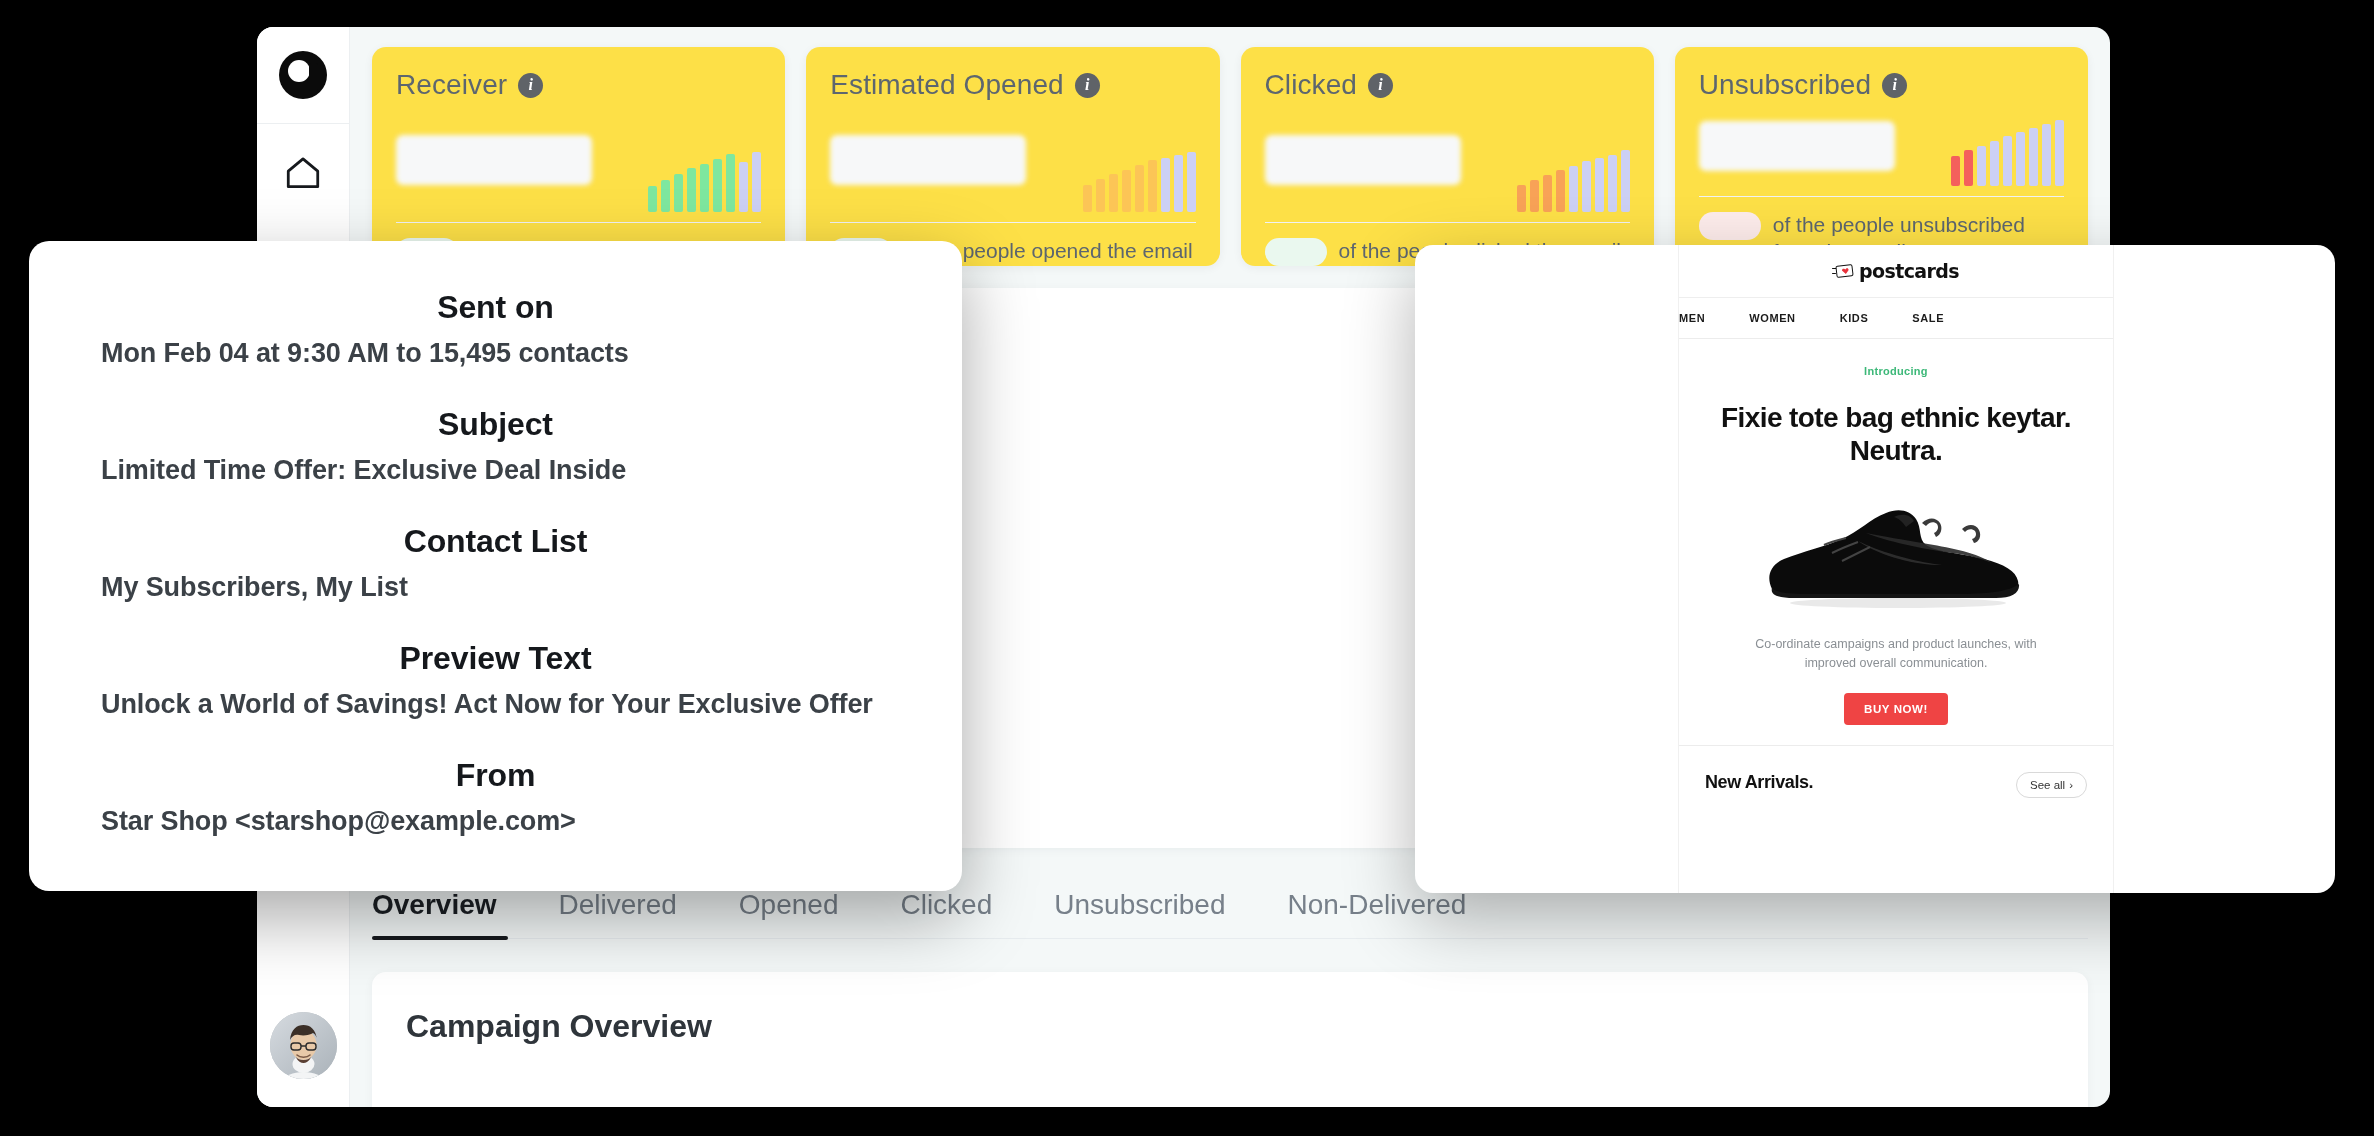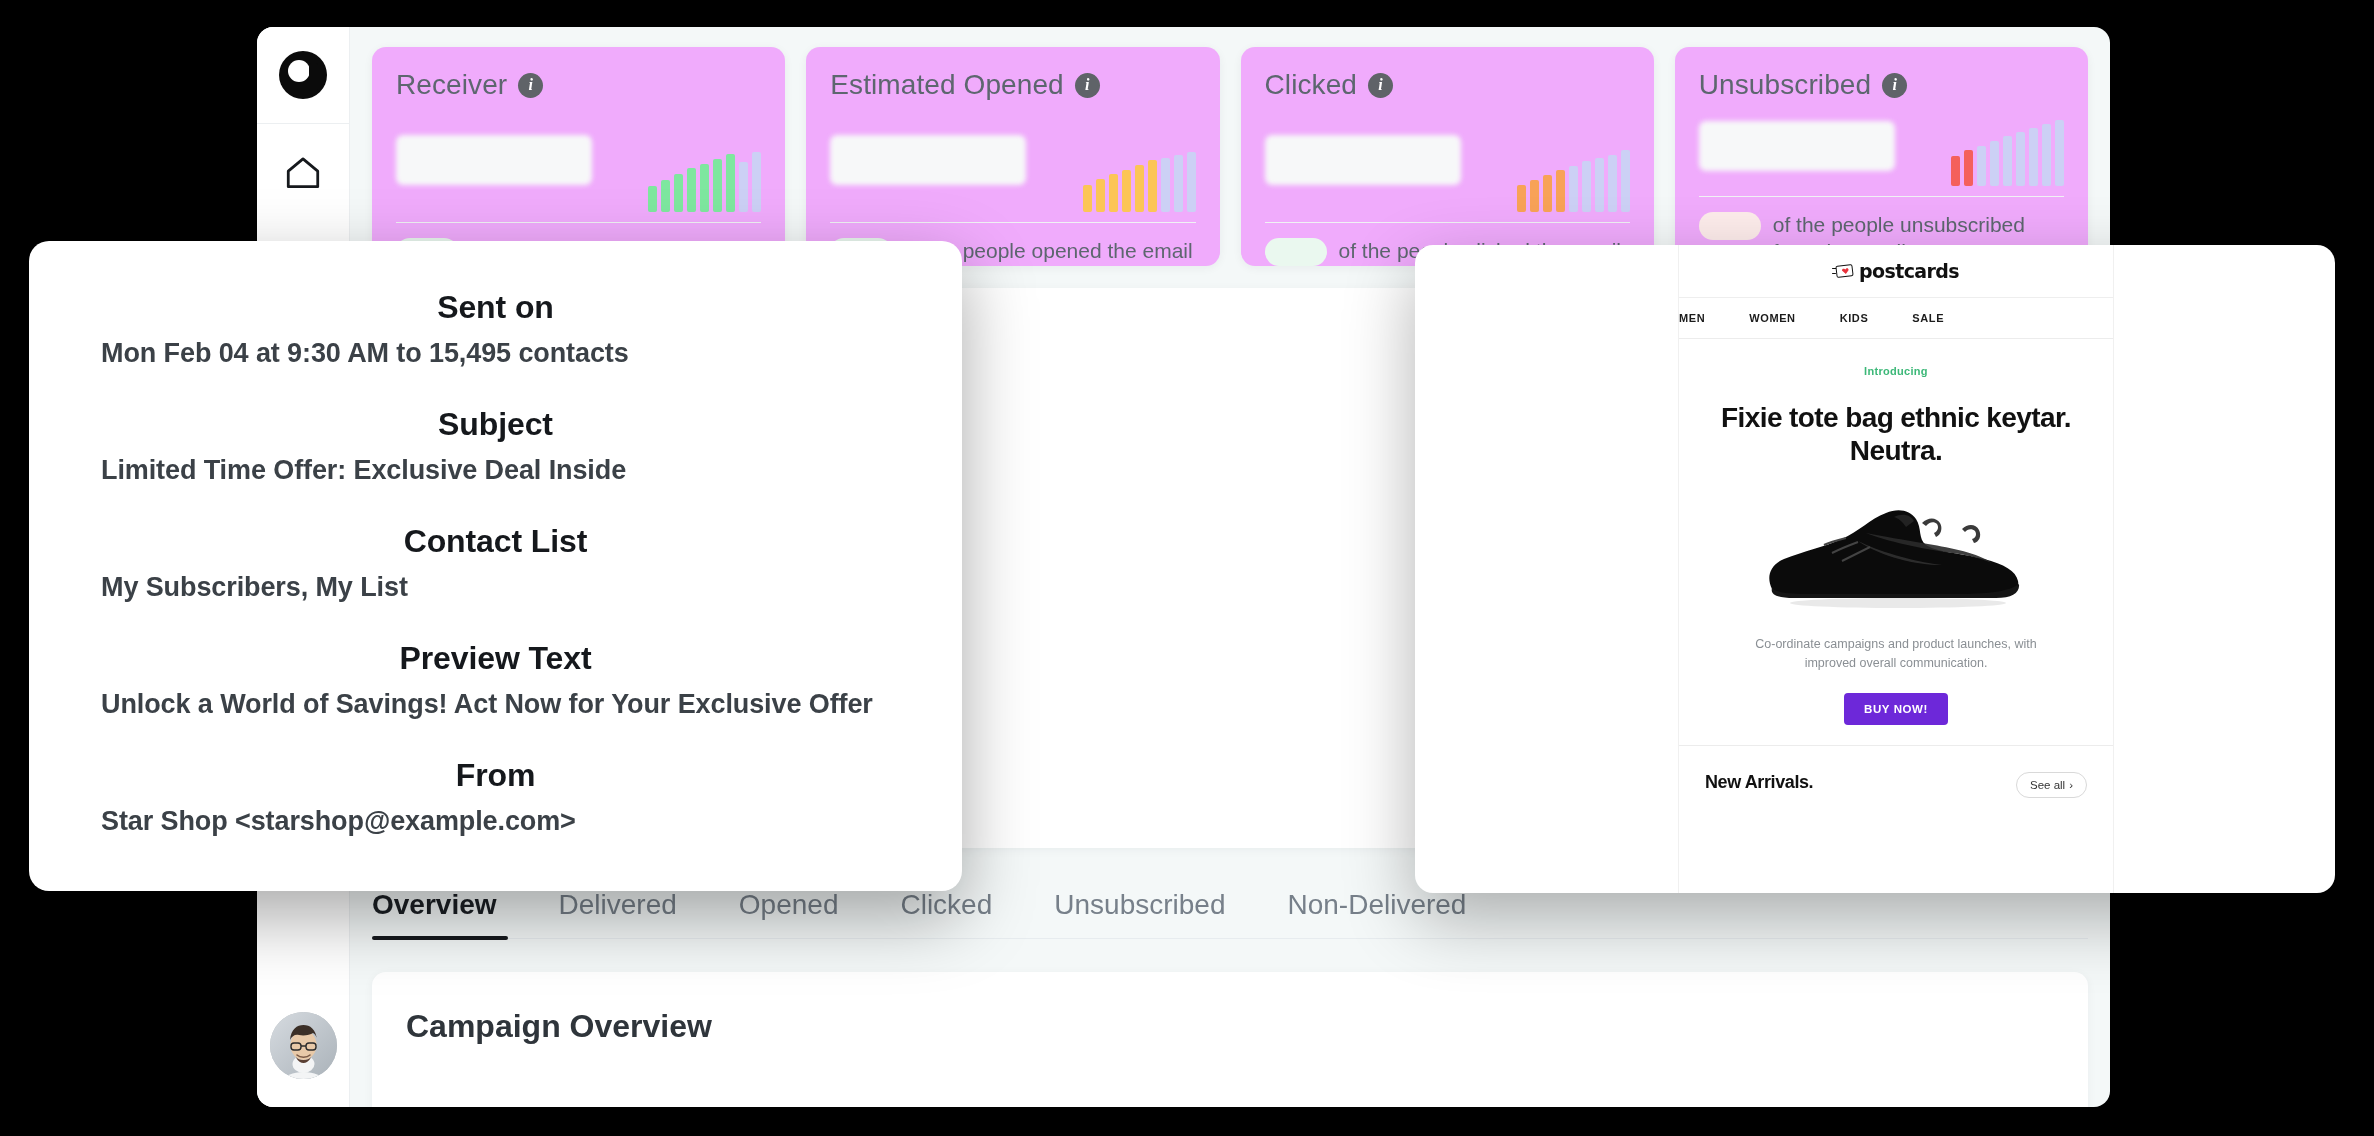--- a/index.html
+++ b/index.html
@@ -63,21 +63,21 @@
   
   .main-col { flex: 1 1 auto; position: relative; min-width: 0; }
 
   
   .stats-row {
     display: flex; gap: 21px;
     padding: 20px 22px 0 22px;
   }
   .stat-card {
     flex: 1 1 0; min-width: 0;
-    background: #f0abfc;
+    background: #fde047;
     border-radius: 14px;
     box-shadow: 0 2px 10px rgba(20,40,60,0.055);
     padding: 22px 24px 0 24px;
     height: 219px;
     display: flex; flex-direction: column;
   }
   .stat-head { display: flex; align-items: center; gap: 11px; }
   .stat-title {
     font-size: 28px; color: #5d666f; font-weight: 400;
     letter-spacing: .1px; white-space: nowrap;
@@ -233,21 +233,21 @@
   }
   .shoe-wrap {
     height: 148px; margin: 14px 0 6px 0;
     display: flex; align-items: center; justify-content: center;
   }
   .hero-sub {
     font-size: 12.5px; color: #8a8f94; line-height: 1.5; padding: 0 26px;
   }
   .buy-btn {
     display: inline-block; margin: 20px auto 0 auto;
-    background: #6d28d9; color: #fff; border: none;
+    background: #ef4444; color: #fff; border: none;
     font-size: 11.5px; font-weight: bold; letter-spacing: .6px;
     padding: 10px 20px; border-radius: 4px;
   }
   .mail-divider { height: 20px; }
   .mail-arrivals {
     border-top: 1px solid #ececec;
     padding: 26px 26px 20px 26px;
     display: flex; align-items: flex-start; justify-content: space-between;
   }
   .arrivals-title { font-size: 18px; font-weight: bold; color: #111; letter-spacing: -.4px; }

